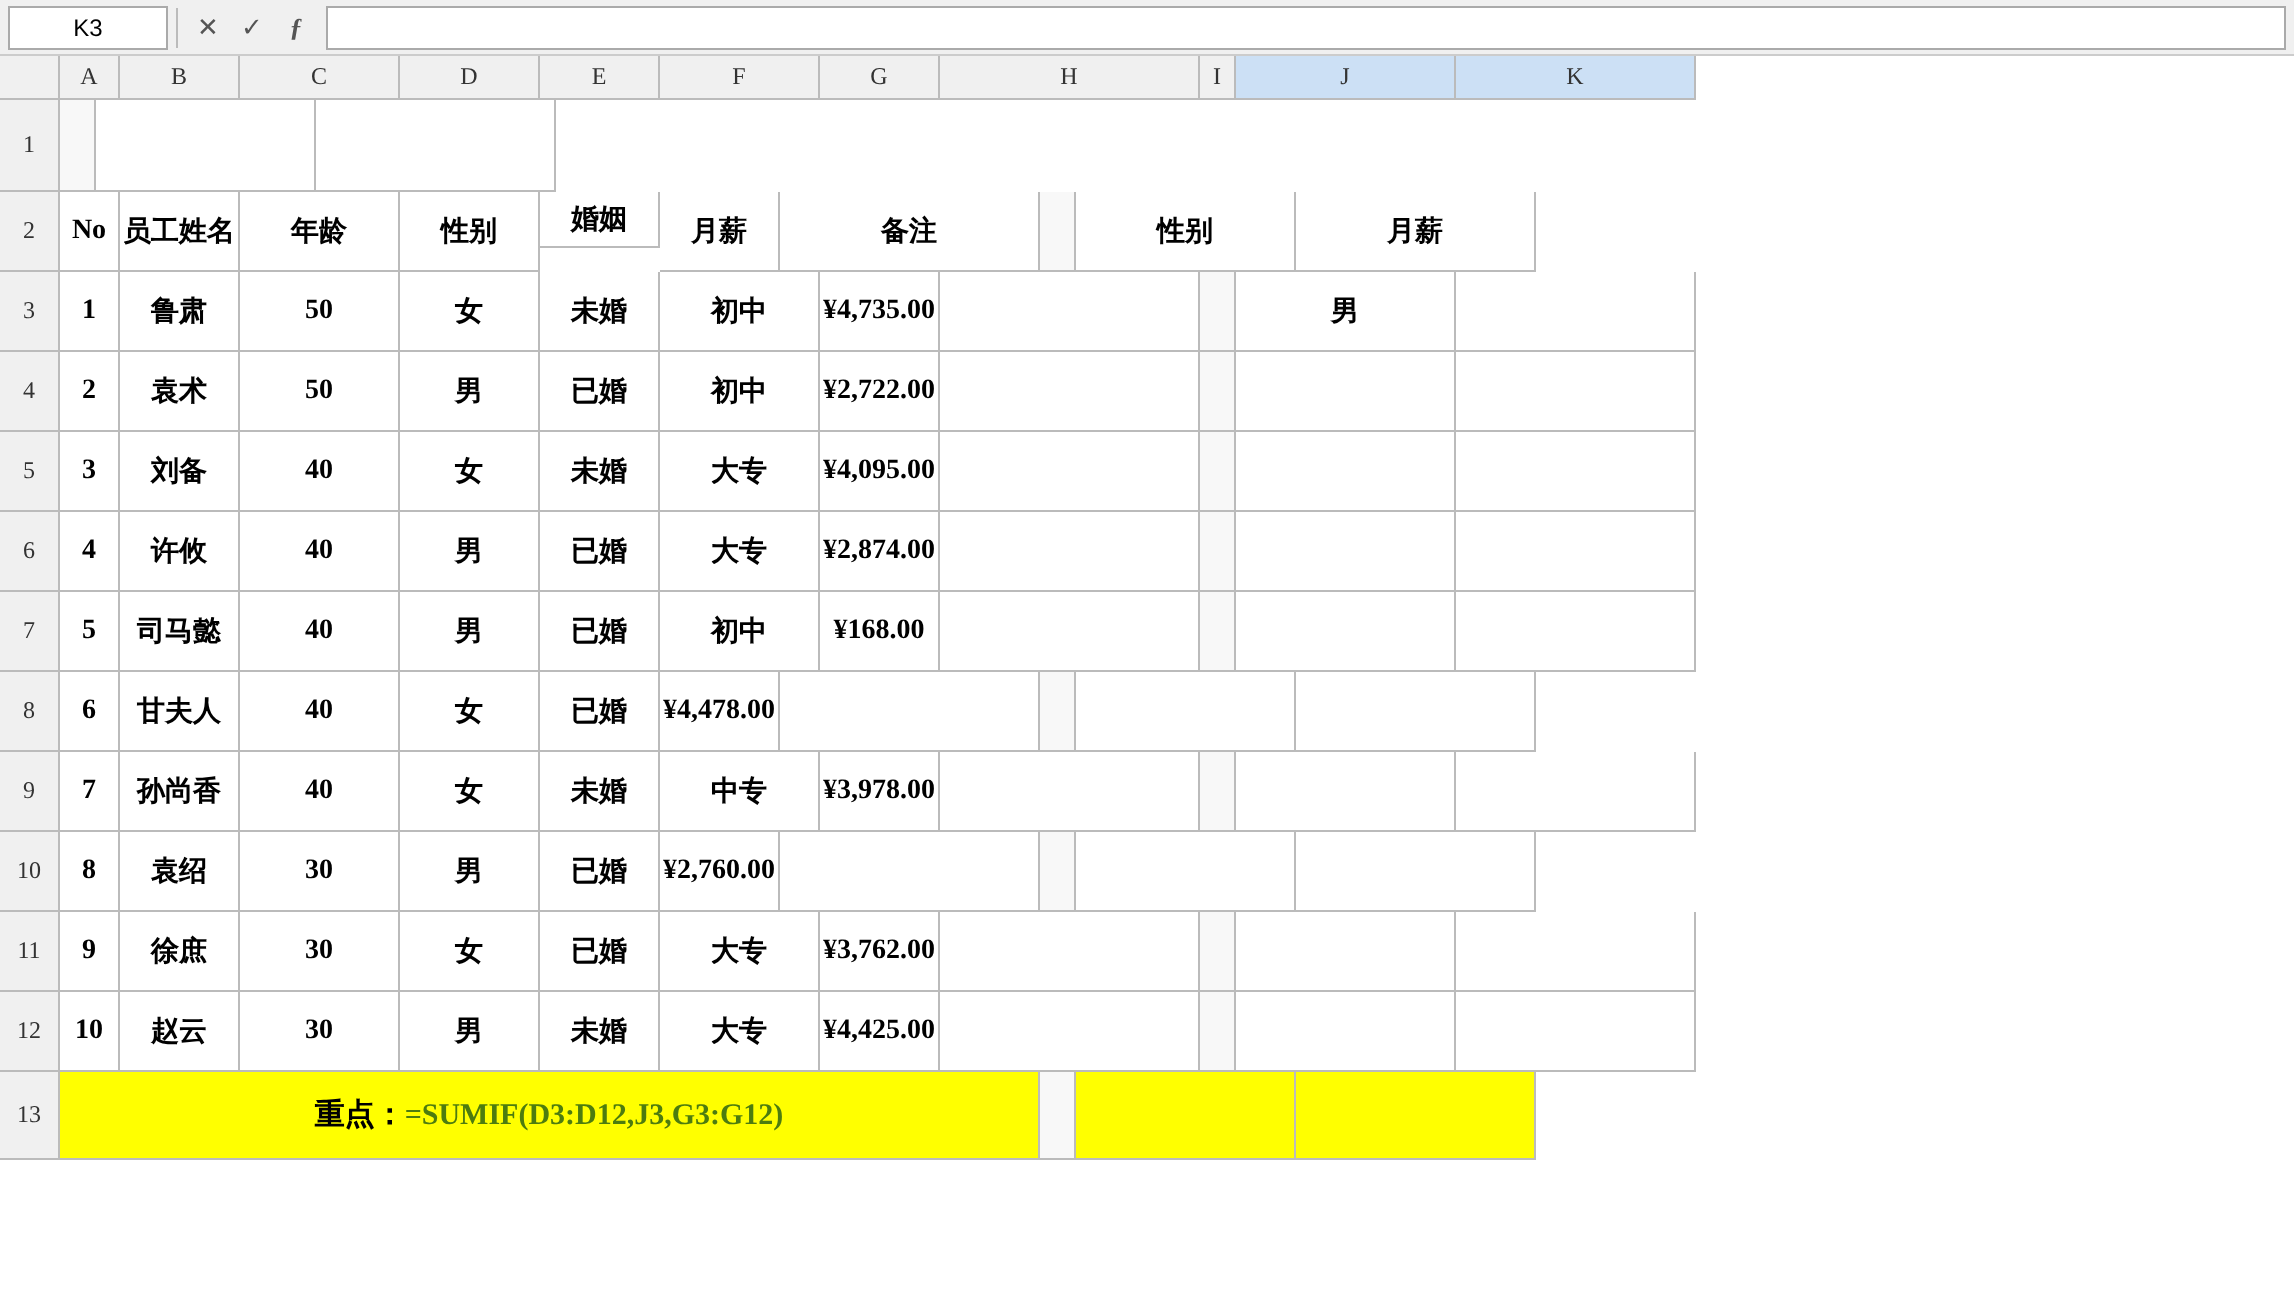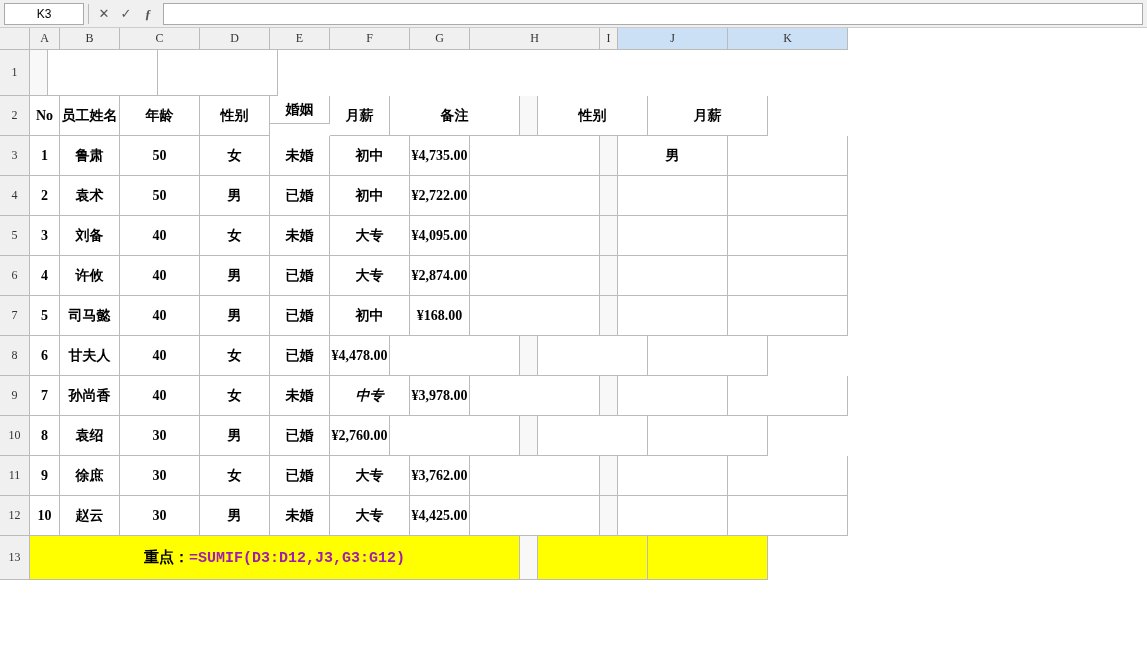--- a/index.html
+++ b/index.html
@@ -148,23 +148,22 @@
     }
     .title-red {
       color: #ff0000;
     }
     .bottom-formula {
       font-size: 15px;
       font-weight: bold;
       color: #000;
     }
     .formula-red {
-      color: #a21caf;
-      font-weight: bold;
-      font-family: Liberation Mono, monospace;
+      color: #4d7c0f;
+      font-weight: bold;
     }
 
     
     .data-bold {
       font-weight: bold;
     }
     .header-cell {
       font-weight: bold;
       font-size: 14px;
     }
@@ -318,21 +317,21 @@
       <div class="cell col-k" style="height:40px;"></div>
     </div>
 
     <div class="grid-row" style="height:40px;">
       <div class="row-num" style="height:40px;">9</div>
       <div class="cell col-a data-bold" style="height:40px;">7</div>
       <div class="cell col-b data-bold" style="height:40px;">孙尚香</div>
       <div class="cell col-c data-bold" style="height:40px;">40</div>
       <div class="cell col-d data-bold" style="height:40px;">女</div>
       <div class="cell col-e data-bold" style="height:40px;">未婚</div>
-      <div class="cell col-f data-bold" style="height:40px;font-style:italic;">中专</div>
+      <div class="cell col-f data-bold" style="height:40px;">中专</div>
       <div class="cell col-g data-bold" style="height:40px;">¥3,978.00</div>
       <div class="cell col-h" style="height:40px;"></div>
       <div class="cell sep-col" style="width:18px;height:40px;"></div>
       <div class="cell col-j" style="height:40px;"></div>
       <div class="cell col-k" style="height:40px;"></div>
     </div>
 
     <div class="grid-row" style="height:40px;">
       <div class="row-num" style="height:40px;">10</div>
       <div class="cell col-a data-bold" style="height:40px;">8</div>

